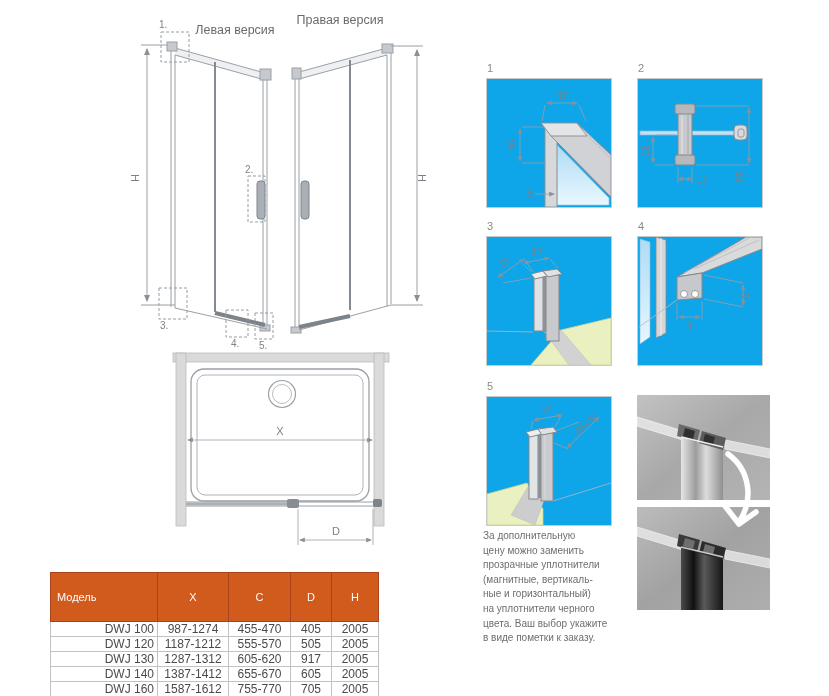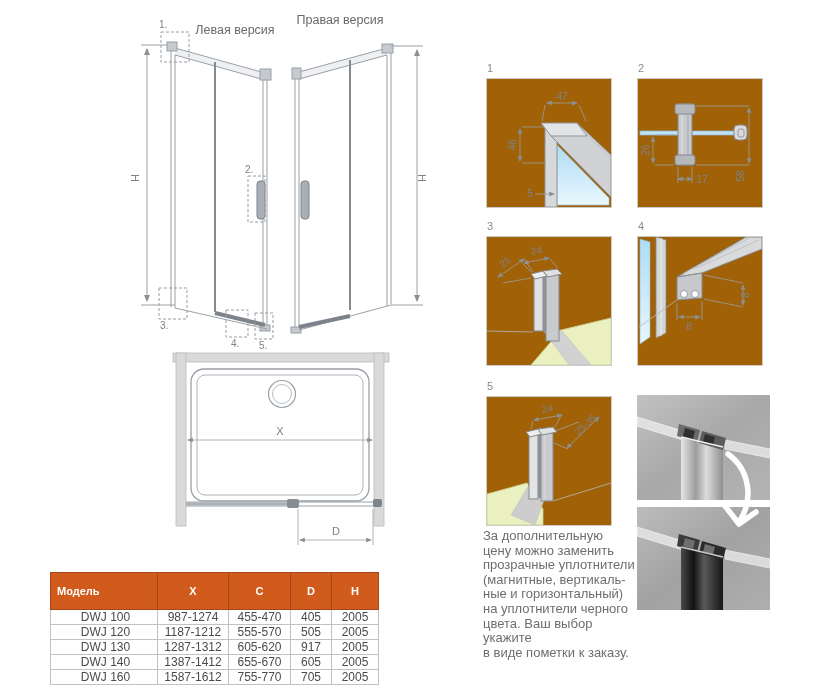--- a/index.html
+++ b/index.html
@@ -1,32 +1,32 @@
 <!DOCTYPE html>
 <html><head>
 <meta charset="utf-8">
 <style>
   html,body{margin:0;padding:0;background:#fff;}
   .page{position:relative;width:829px;height:696px;background:#ffffff;
         font-family:"Liberation Sans",sans-serif;overflow:hidden;}
   .abs{position:absolute;}
   .vlabel{position:absolute;font-size:12.5px;color:#6a6a6a;width:110px;text-align:center;}
-  .detail-box{position:absolute;width:124px;height:128px;border:1px solid #cbcbcb;background:#a16207;}
+  .detail-box{position:absolute;width:124px;height:128px;border:1px solid #cbcbcb;background:#0ea5e9;}
   .detail-num{position:absolute;font-size:11px;color:#8a8a8a;line-height:12px;}
-  .note{position:absolute;left:483px;top:529px;width:156px;font-size:13px;line-height:14.6px;
+  .note{position:absolute;left:483px;top:529px;width:156px;font-size:10px;line-height:14.6px;
         color:#6e6e6e;white-space:pre-line;}
   .photo{position:absolute;width:133px;height:105px;overflow:hidden;}
   .spec-table{position:absolute;left:50px;top:572px;border-collapse:collapse;
               font-size:12px;color:#4a4a4a;table-layout:fixed;}
-  .spec-table th{background:#d15a1d;color:#ffffff;font-size:11px;font-weight:bold;
-                 border:1px solid #a8431a;height:16px;padding:10px 3px;text-align:center;}
+  .spec-table th{background:#d15a1d;color:#ffffff;font-size:11px;font-weight:normal;
+                 border:1px solid #a8431a;height:16px;padding:16px 3px;text-align:center;}
   .spec-table th.model{text-align:left;padding-left:6px;}
   .spec-table td{border:1px solid #c2c2c2;background:#fff;height:14px;padding:0 3px;
                  text-align:center;line-height:14px;}
-  .spec-table td.model{text-align:center;padding-left:6px;}
+  .spec-table td.model{text-align:right;padding-left:6px;}
   svg text{font-family:"Liberation Sans",sans-serif;fill:#7d8288;font-size:10px;}
   svg .dimtxt{font-size:10px;fill:#7d8288;}
   svg .big{font-size:11px;fill:#7d8288;}
 </style>
 </head>
 <body>
 
 <div class="page">
 
   <div class="vlabel" style="left:180px;top:23px">Левая версия</div>

